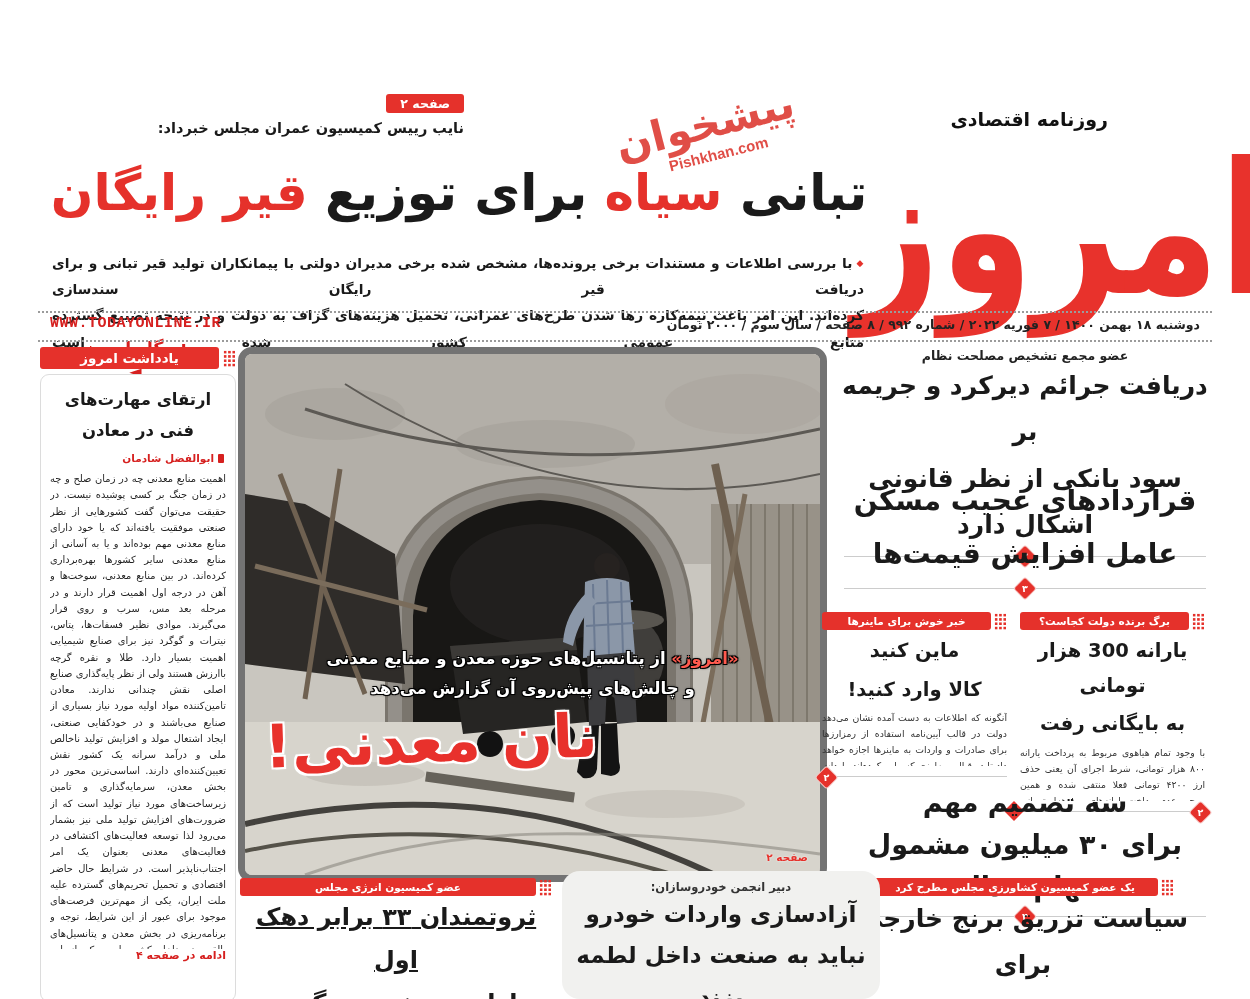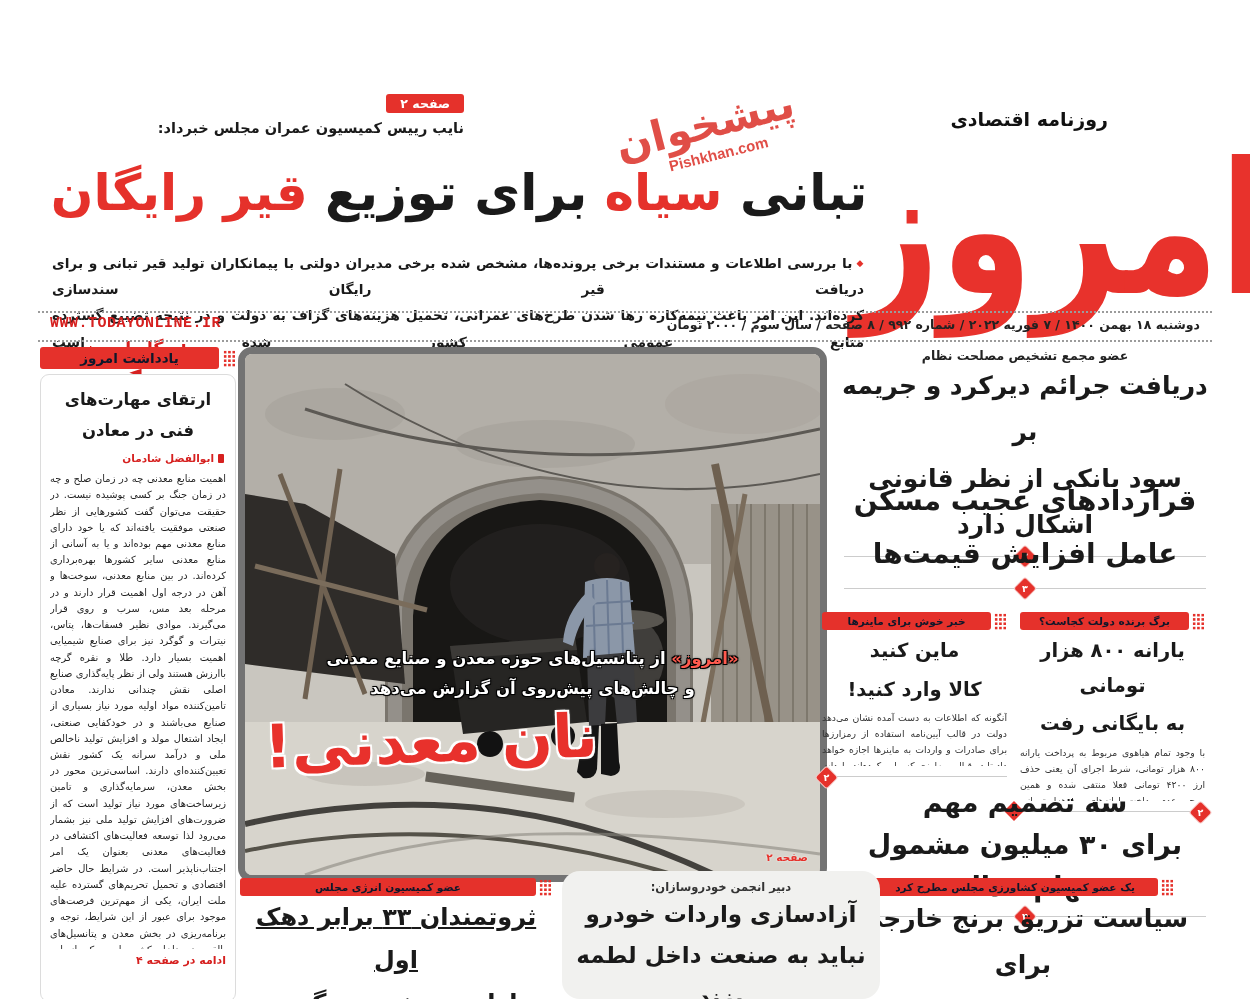--- a/index.html
+++ b/index.html
@@ -26,39 +26,39 @@
   .rule{position:absolute;left:38px;right:38px;border-top:2px dotted #9b9b9b;}
   .dateline{position:absolute;top:317px;right:50px;font-size:12.5px;font-weight:bold;color:#222;}
   .siteline{position:absolute;top:315px;left:50px;direction:ltr;display:flex;align-items:center;gap:6px;flex-direction:column;}
   .site-url{font-family:"Liberation Mono","Liberation Sans",sans-serif;font-weight:bold;color:#d6201f;
       font-size:15px;letter-spacing:.5px;}
   .site-label{color:#d6201f;font-size:17px;font-weight:bold;}
   .site-arrow{color:#d6201f;font-size:16px;line-height:1;}
   
   .dots{width:13px;height:17px;background-image:radial-gradient(#e5312b 1.3px,transparent 1.4px);
         background-size:4.3px 4.3px;flex:0 0 13px;}
-  .redbar{background:#e5312b;color:#0f172a;font-weight:bold;text-align:center;border-radius:3px;}
+  .redbar{background:#e5312b;color:#ffffff;font-weight:bold;text-align:center;border-radius:3px;}
   .pgsep{position:relative;height:17px;}
   .pgsep .ln{position:absolute;left:2px;right:2px;top:8px;border-top:1px solid #cccccc;}
   .pgnum{position:absolute;left:50%;top:1px;width:15px;height:15px;background:#e5312b;border-radius:2px;
         transform:translateX(-50%) rotate(45deg);box-shadow:0 0 0 1px #f6c5c3;}
   .pgnum b{display:block;transform:rotate(-45deg);color:#fff;font-size:9.5px;line-height:15px;text-align:center;font-weight:bold;}
   .pgnum.corner-right{left:auto;right:-3px;transform:rotate(45deg);}
   .pgnum.corner-left{left:-3px;transform:rotate(45deg);}
   
   .note{position:absolute;left:40px;top:347px;width:196px;}
   .note-head{display:flex;gap:4px;align-items:center;}
   .note-bar{flex:1;font-size:13.5px;padding:3px 0;}
   .note-card{margin-top:5px;border:1px solid #dcdcdc;border-radius:9px;padding:10px 9px;height:606px;
         overflow:hidden;background:#fff;}
   .note-title{font-size:16.5px;font-weight:bold;text-align:center;line-height:1.85;}
   .note-author{color:#d6201f;font-size:10.5px;font-weight:bold;margin:6px 2px 7px;display:flex;align-items:center;gap:4px;}
   .author-ic{width:6px;height:9px;background:#d6201f;display:inline-block;border-radius:1px;}
   .note-body{font-size:9.9px;line-height:1.64;text-align:justify;color:#1f1f1f;height:478px;overflow:hidden;}
-  .note-continue{color:#d6201f;font-size:11px;font-weight:bold;margin-top:5px;}
+  .note-continue{color:#d6201f;font-size:11px;font-weight:bold;}
   
   .photo{position:absolute;left:238px;top:347px;width:575px;height:521px;border:7px solid #737373;
         border-radius:14px;overflow:hidden;background:#cdcac4;}
   .photo svg{position:absolute;inset:0;}
   .photo-caption{position:absolute;left:10px;right:10px;top:290px;text-align:center;font-weight:bold;
         font-size:16.5px;color:#fff;line-height:1.8;
         text-shadow:0 0 3px #000,1px 1px 0 #000,-1px -1px 0 #000,1px -1px 0 #000,-1px 1px 0 #000;}
   .photo-caption .brand{color:#ff5a4e;}
   .photo-title{position:absolute;left:16px;top:352px;width:340px;text-align:center;font-size:60px;
         font-weight:bold;color:#e8312c;letter-spacing:-1px;transform:rotate(-2deg);
@@ -225,21 +225,21 @@
         </span>
       </div>
   </div>
 
   <div class="boxes">
     <div class="box">
       <div class="box-head">
         <span class="dots"></span>
         <div class="redbar box-bar">برگ برنده دولت کجاست؟</div>
       </div>
-      <div class="box-h">یارانه ۸۰۰ هزار تومانی</div>
+      <div class="box-h">یارانه 300 هزار تومانی</div>
       <div class="box-h">به بایگانی رفت</div>
       <div class="box-body">با وجود تمام هیاهوی مربوط به پرداخت یارانه ۸۰۰ هزار تومانی، شرط اجرای آن یعنی حذف ارز ۴۲۰۰ تومانی فعلا منتفی شده و همین موجب عدم پرداخت یارانه‌های ۸۰۰ هزار تومانی وعده داده...</div>
       <div class="box-foot">
           <span class="ln"></span>
           <span class="pgnum corner-right">
             <b>۲</b>
           </span>
         </div>
     </div>
     <div class="box">

